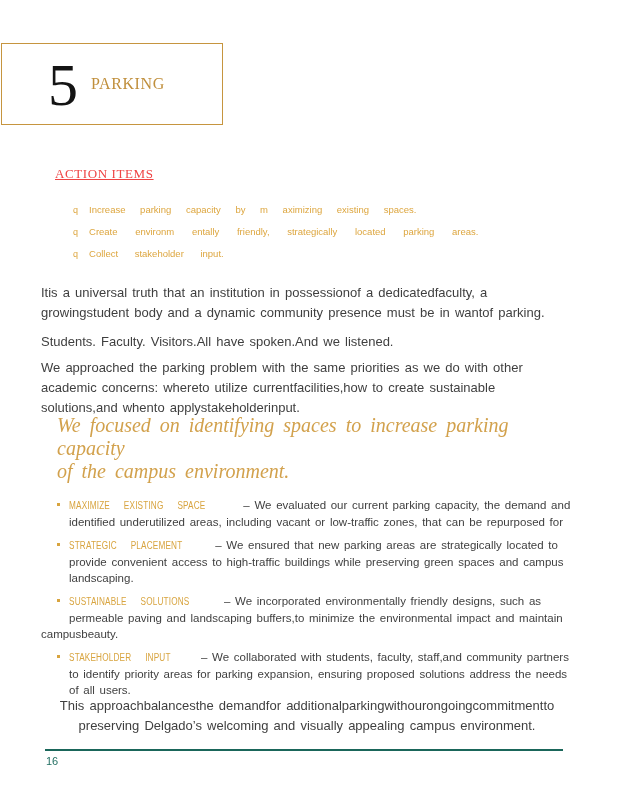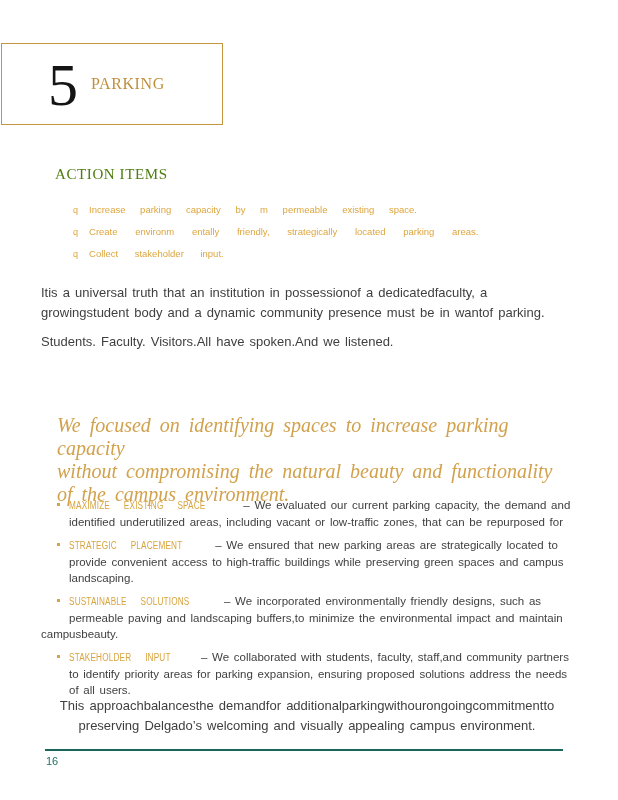--- a/index.html
+++ b/index.html
@@ -37,23 +37,24 @@
     line-height: 22px;
     letter-spacing: 0.6px;
     color: #c08f3c;
   }
 
   
   .action-heading {
     position: absolute;
     left: 55px; top: 166px;
     font-family: "Liberation Serif", serif;
-    font-size: 15px;
+    font-size: 13px;
     letter-spacing: 0.6px;
-    color: #4d7c0f;
+    color: #ef4444;
+    text-decoration: underline;
   }
   .action-list {
     position: absolute;
     left: 73px; top: 199px;
     width: 480px;
     color: #dda63f;
     font-size: 9.5px;
   }
   .action-item { line-height: 22px; white-space: nowrap; }
   .action-bullet { display: inline-block; margin-right: 11px; font-size: 9px; }
@@ -142,36 +143,36 @@
     <div class="chapter-number">5</div>
     <div class="chapter-title">
       <div>PARKING</div>
     </div>
   </div>
 
   <div class="action-heading">ACTION ITEMS</div>
 
   <div class="action-list">
     <div class="action-item ws-a">
-      <span class="action-bullet">q</span><span>Increase parking capacity by m permeable existing space.</span>
+      <span class="action-bullet">q</span><span>Increase parking capacity by m aximizing existing spaces.</span>
     </div>
     <div class="action-item ws-b">
       <span class="action-bullet">q</span><span>Create environm entally friendly, strategically located parking areas.</span>
     </div>
     <div class="action-item ws-c">
       <span class="action-bullet">q</span><span>Collect stakeholder input.</span>
     </div>
   </div>
 
   <div class="body-par p1">Itis a universal truth that an institution in possessionof a dedicatedfaculty, a growingstudent body and a dynamic community  presence must be in wantof parking.</div>
   <div class="body-par p2">Students.  Faculty.  Visitors.All have spoken.And we listened.</div>
+  <div class="body-par p3">We approached the parking problem with the same priorities as we do with other academic concerns: whereto utilize currentfacilities,how to create sustainable solutions,and whento applystakeholderinput.</div>
 
   <div class="pull-quote">
     <div>We focused  on identifying  spaces  to increase  parking capacity</div>
-    <div>without compromising   the natural beauty  and functionality</div>
     <div>of the campus  environment.</div>
   </div>
 
   <div class="solutions">
 
     <div class="sol-item">
       <div class="sol-main">
         <span class="sq-bullet"></span><span class="sol-label">MAXIMIZE EXISTING SPACE</span><span class="sol-text">– We evaluated our current parking capacity, the demand and identified underutilized areas, including vacant or low-traffic zones, that can be repurposed for</span>
       </div>
     </div>

